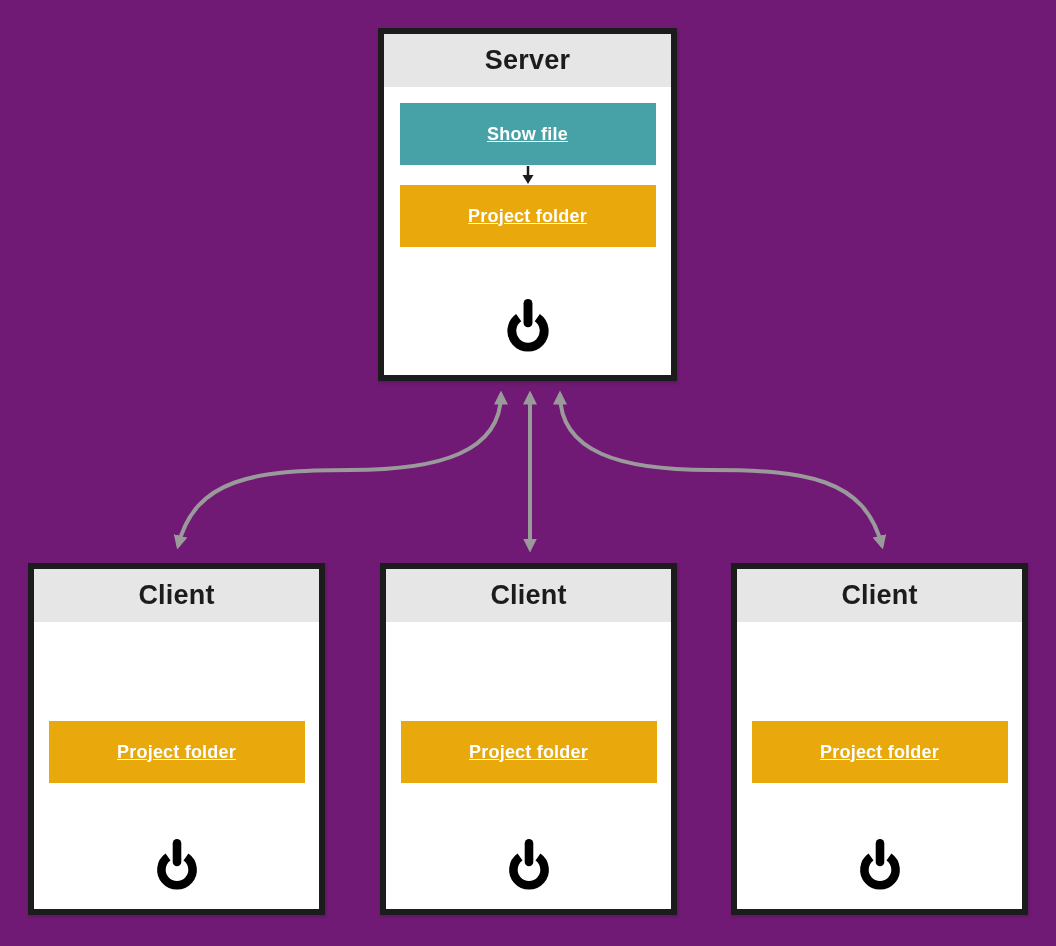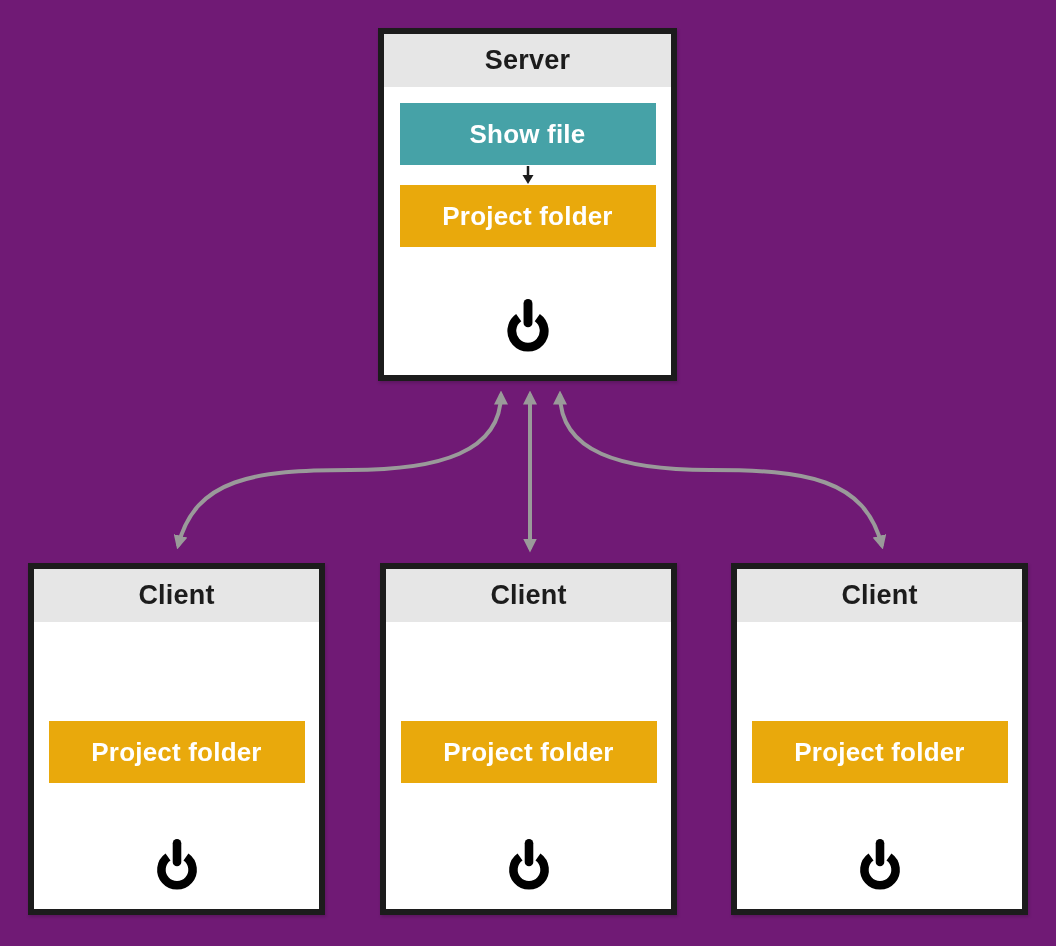--- a/index.html
+++ b/index.html
@@ -45,23 +45,24 @@
     letter-spacing: 0.2px;
   }
   .btn {
     width: 256px;
     height: 62px;
     flex: 0 0 62px;
     display: flex;
     align-items: center;
     justify-content: center;
     color: #ffffff;
-    font-size: 26px;
+    font-size: 18px;
     font-weight: 700;
     letter-spacing: 0.2px;
+    text-decoration: underline;
   }
   .btn-teal   { background: #46a2a7; }
   .btn-orange { background: #e9a90c; text-align: center; }
 
   #server-box  { left: 378px; top: 28px;  width: 299px; height: 353px; }
   #client-box-1 { left: 28px;  top: 563px; width: 297px; height: 352px; }
   #client-box-2 { left: 380px; top: 563px; width: 297px; height: 352px; }
   #client-box-3 { left: 731px; top: 563px; width: 297px; height: 352px; }
 
   .server-btn-first { margin-top: 16px; }

